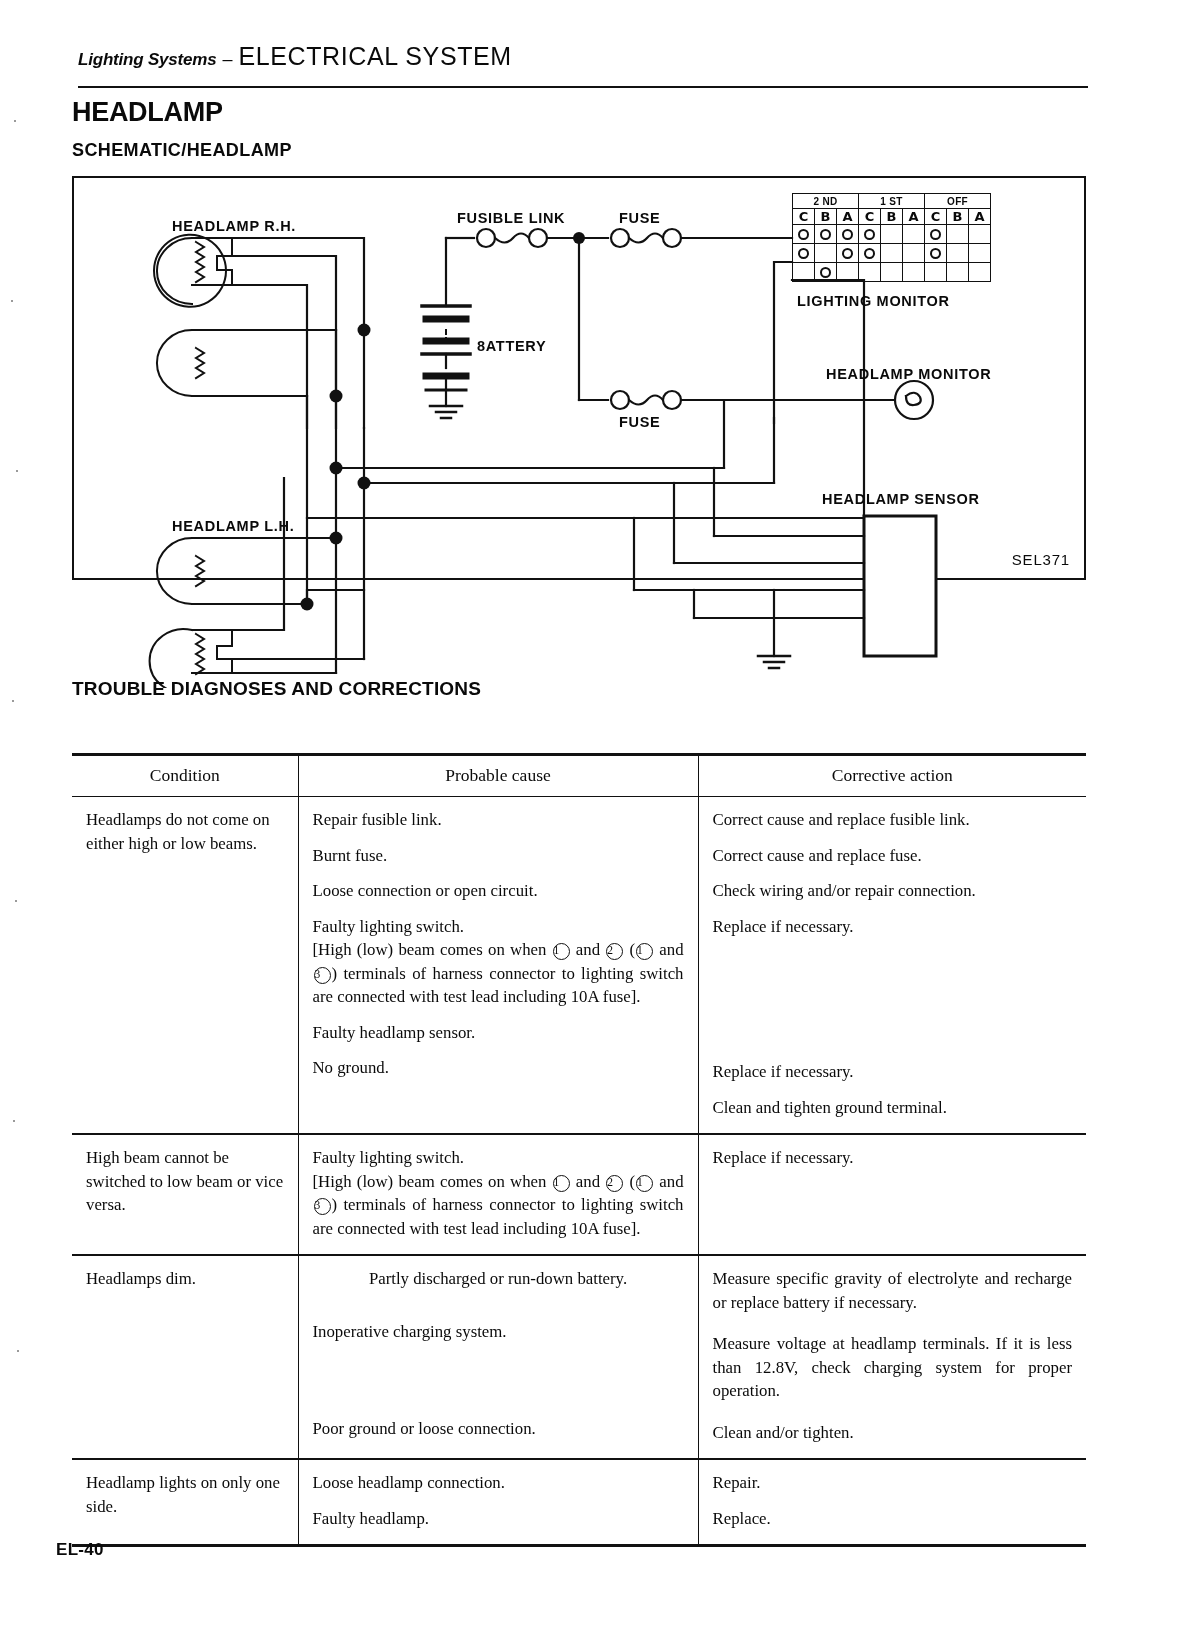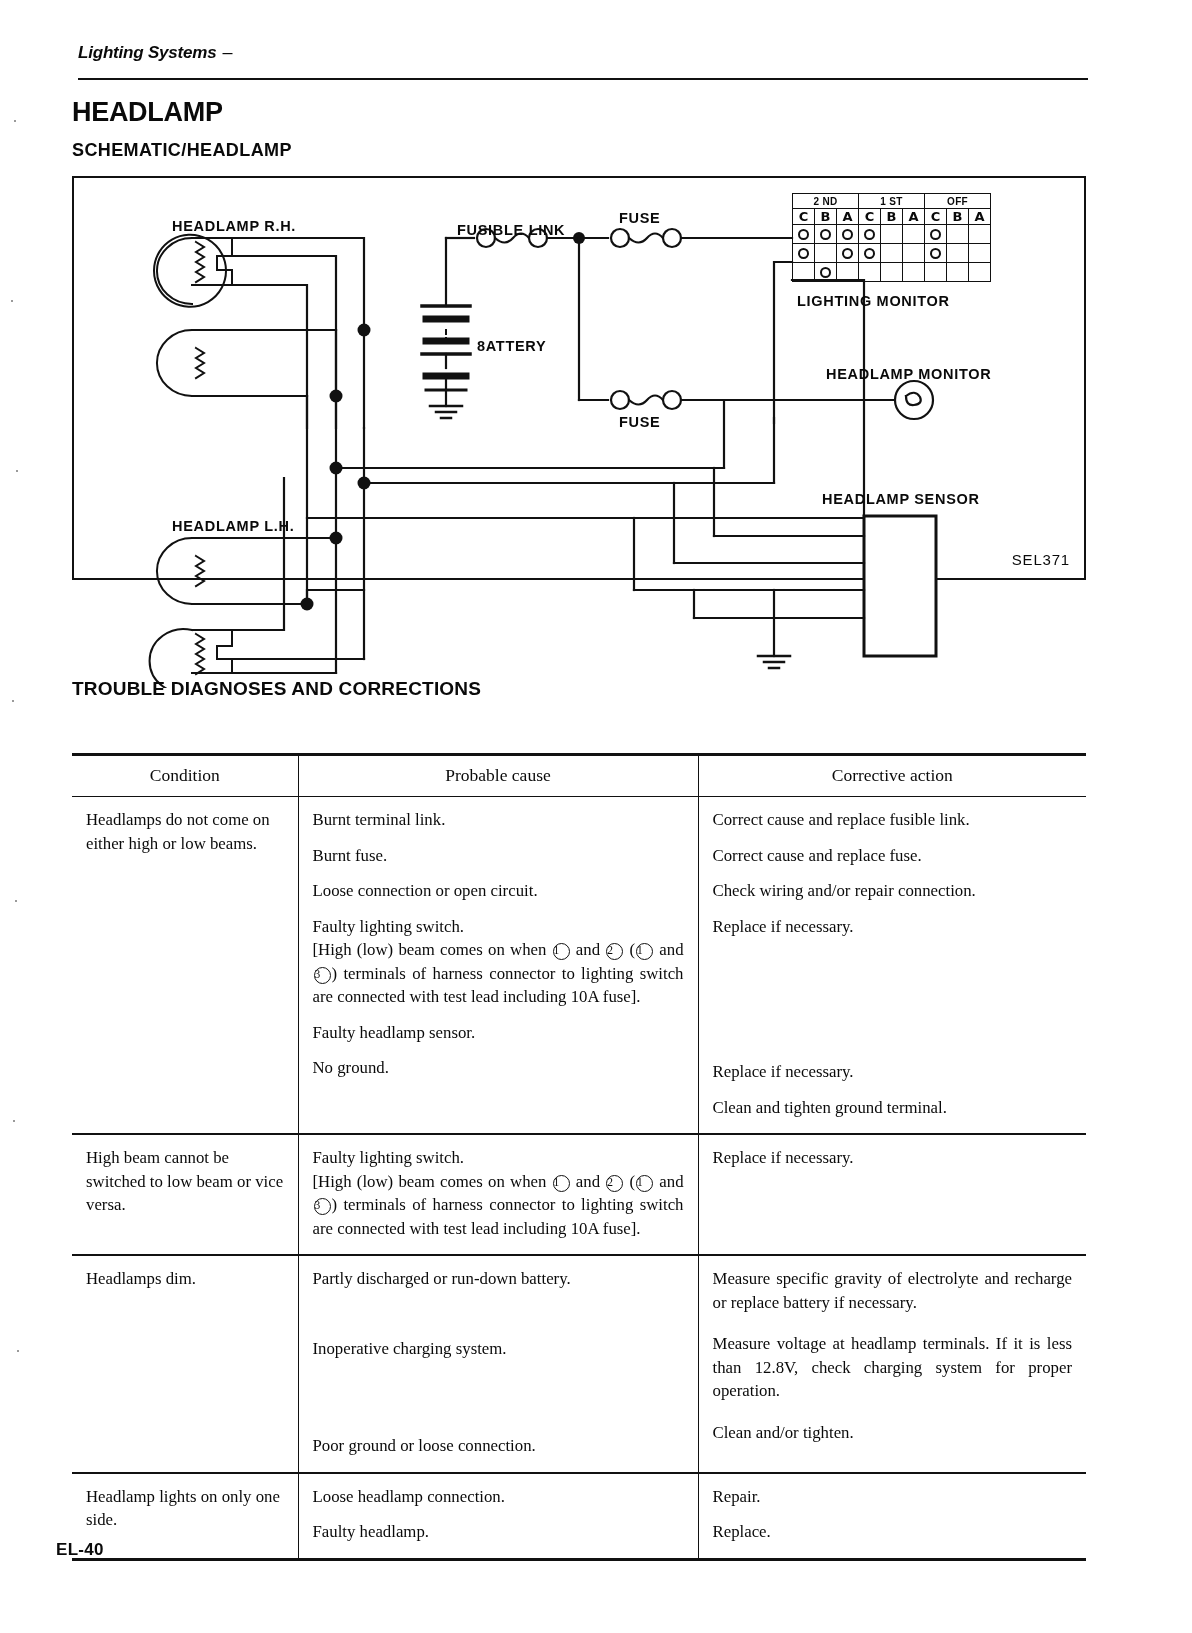--- a/index.html
+++ b/index.html
@@ -195,21 +195,21 @@
   }
   .cell-block {
     margin: 0 0 12px 0;
   }
   .cell-block:last-child { margin-bottom: 0; }
   .cell-block.just {
     text-align: justify;
     text-align-last: left;
   }
   .cell-block.tall { margin-bottom: 18px; }
-  .cell-block.spacer-lg { margin-bottom: 46px; }
+  .cell-block.spacer-lg { margin-bottom: 29px; text-align: center; }
   .cell-block.spacer-xl { margin-bottom: 122px; }
   .cell-block.spacer-med { margin-bottom: 74px; }
   .circled {
     display: inline-block;
     border: 1.3px solid #111;
     border-radius: 50%;
     width: 15px;
     height: 15px;
     line-height: 13px;
     text-align: center;
@@ -236,20 +236,21 @@
     height: 2px;
   }
 </style>
 </head>
 <body>
 
 <div id="page-header">
   <div id="header-line">
     <span id="header-section">Lighting Systems</span>
     <span id="header-dash">–</span>
+    <span id="header-title">ELECTRICAL SYSTEM</span>
   </div>
   <div id="header-rule"></div>
 </div>
 
 <div id="headlamp-heading">HEADLAMP</div>
 <div id="schematic-heading">SCHEMATIC/HEADLAMP</div>
 
 <div id="schematic-frame">
 
   <svg id="schematic-canvas" viewBox="0 0 1010 510">
@@ -437,21 +438,21 @@
         <td class="cell"></td>
         <td class="cell"></td>
         <td class="cell"></td>
         <td class="cell"></td>
       </tr>
     </tbody>
   </table>
 
   <div class="sch-label" style="left:98px;  top:40px;">HEADLAMP R.H.</div>
   <div class="sch-label" style="left:98px;  top:340px;">HEADLAMP L.H.</div>
-  <div class="sch-label" style="left:383px; top:44px;">FUSIBLE LINK</div>
+  <div class="sch-label" style="left:383px; top:32px;">FUSIBLE LINK</div>
   <div class="sch-label" style="left:545px; top:32px;">FUSE</div>
   <div class="sch-label" style="left:545px; top:236px;">FUSE</div>
   <div class="sch-label" style="left:403px; top:160px;">8ATTERY</div>
   <div class="sch-label" style="left:723px; top:115px;">LIGHTING MONITOR</div>
   <div class="sch-label" style="left:752px; top:188px;">HEADLAMP MONITOR</div>
   <div class="sch-label" style="left:748px; top:313px;">HEADLAMP SENSOR</div>
 
   <div id="sel-code">SEL371</div>
 </div>
 
@@ -470,21 +471,21 @@
       <th class="col-sep">Corrective action</th>
     </tr>
   </thead>
   <tbody>
 
     <tr class="diag-row">
       <td>
         <p class="cell-block">Headlamps do not come on either high or low beams.</p>
       </td>
       <td class="col-sep">
-        <p class="cell-block">Burnt terminal link.</p>
+        <p class="cell-block">Repair fusible link.</p>
         <p class="cell-block">Burnt fuse.</p>
         <p class="cell-block">Loose connection or open circuit.</p>
         <p class="cell-block" style="margin-bottom:0">Faulty lighting switch.</p>
         <p class="cell-block just"><span>[High (low) beam comes on when</span> <span class="circled">1</span> <span>and</span> <span class="circled">2</span> <span>(</span><span class="circled">1</span> <span>and</span> <span class="circled">3</span><span>) terminals of harness connector to lighting switch are connected with test lead including 10A fuse].</span></p>
         <p class="cell-block">Faulty headlamp sensor.</p>
         <p class="cell-block">No ground.</p>
       </td>
       <td class="col-sep">
         <p class="cell-block">Correct cause and replace fusible link.</p>
         <p class="cell-block">Correct cause and replace fuse.</p>

